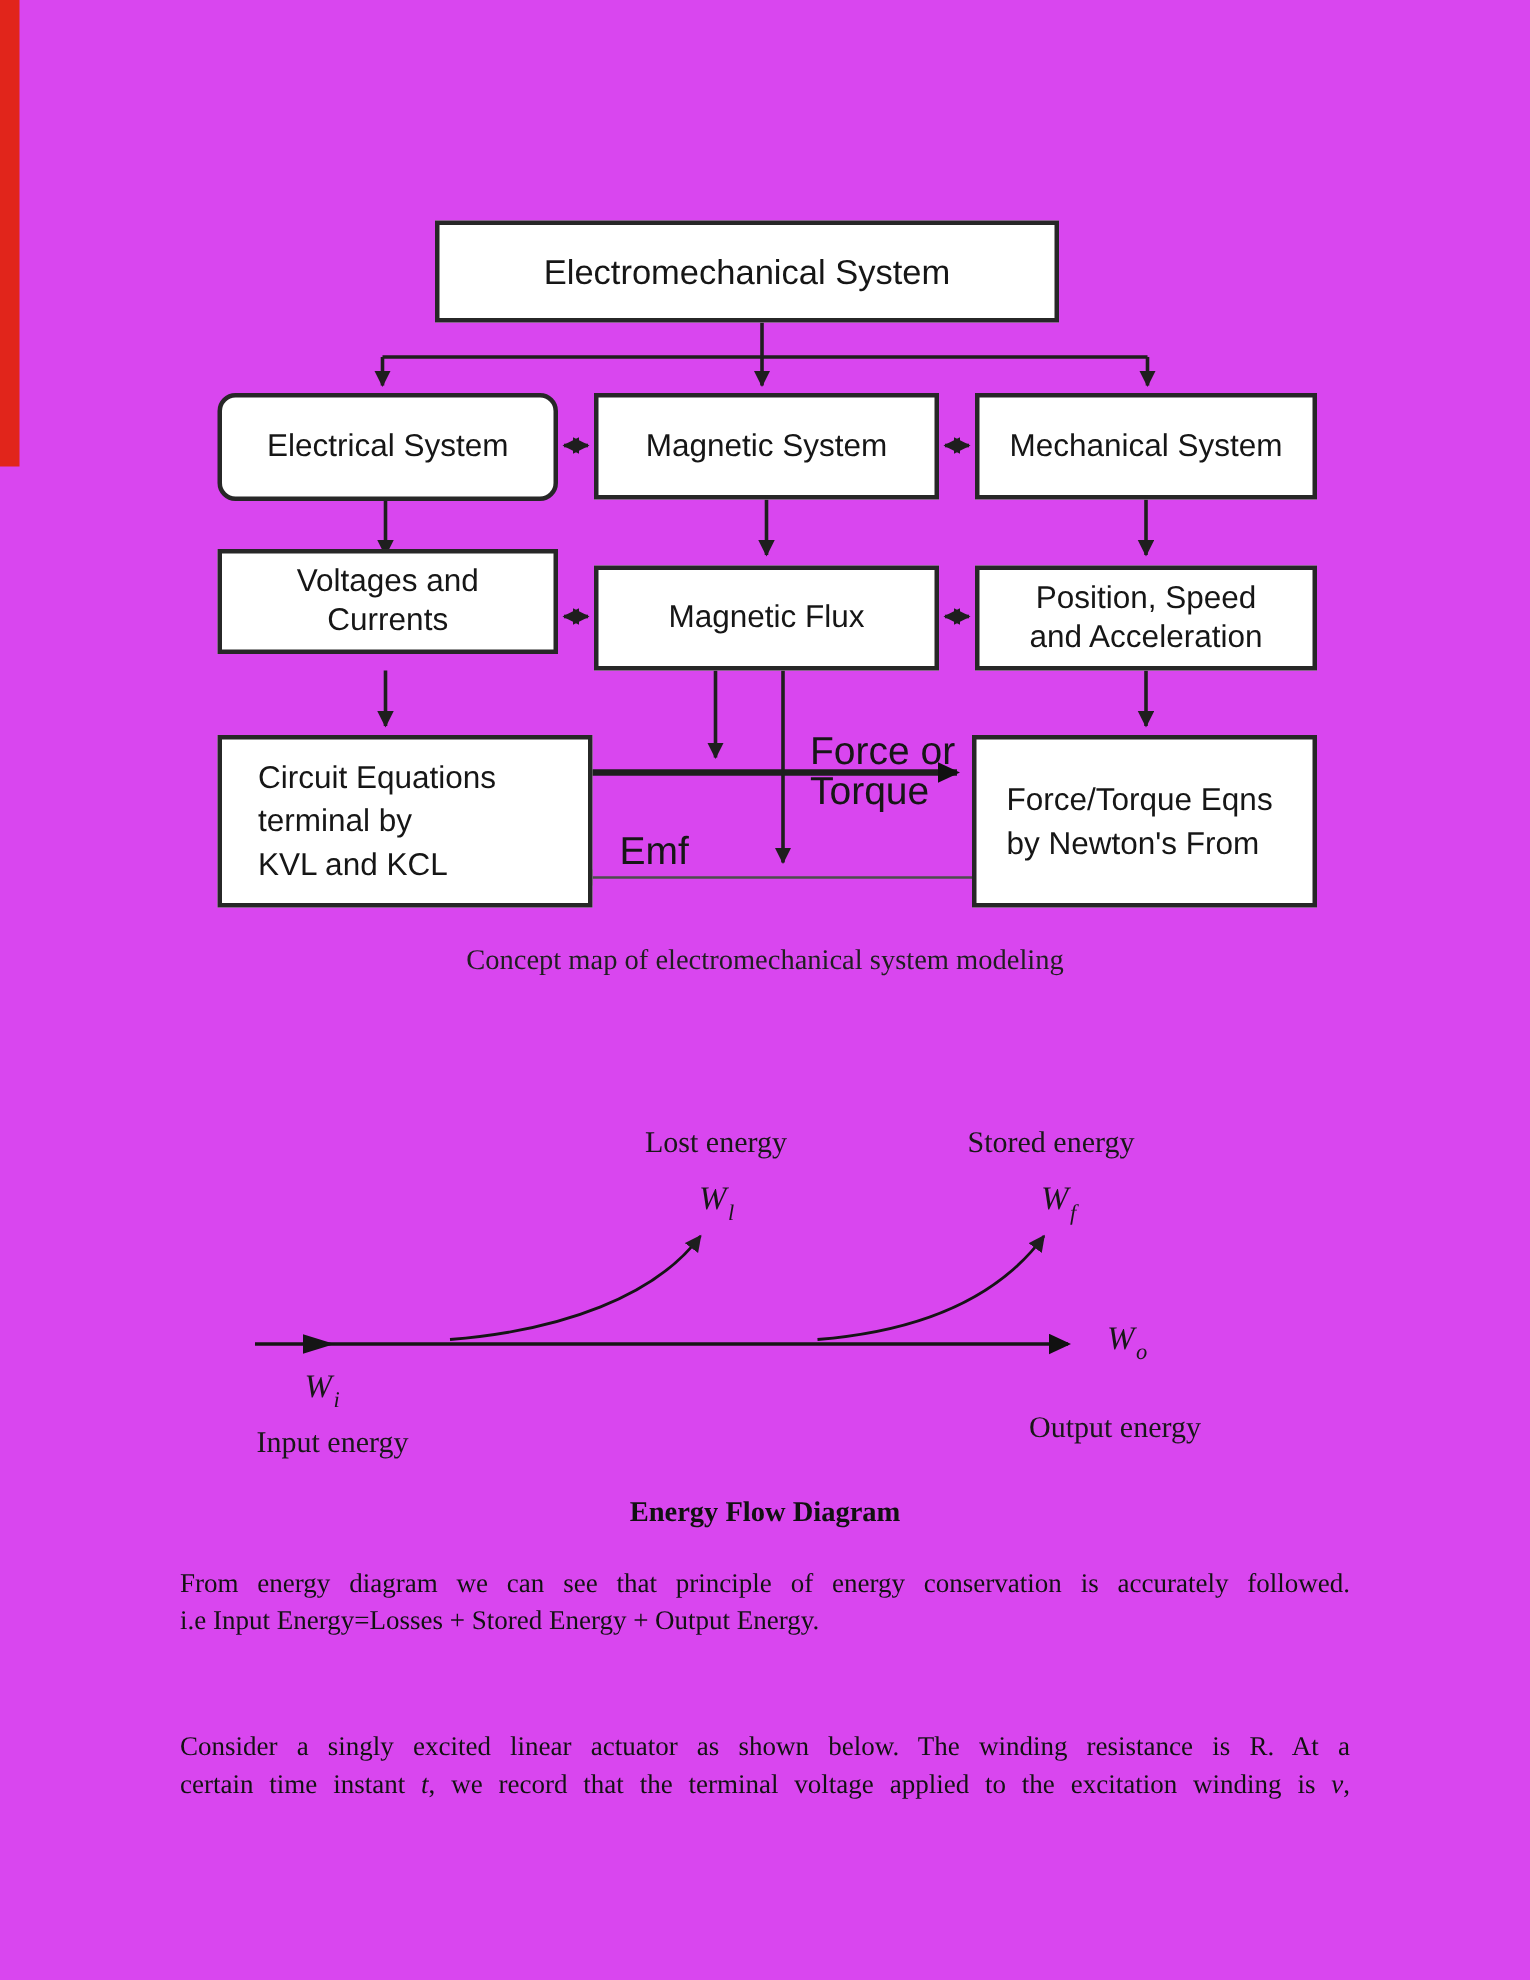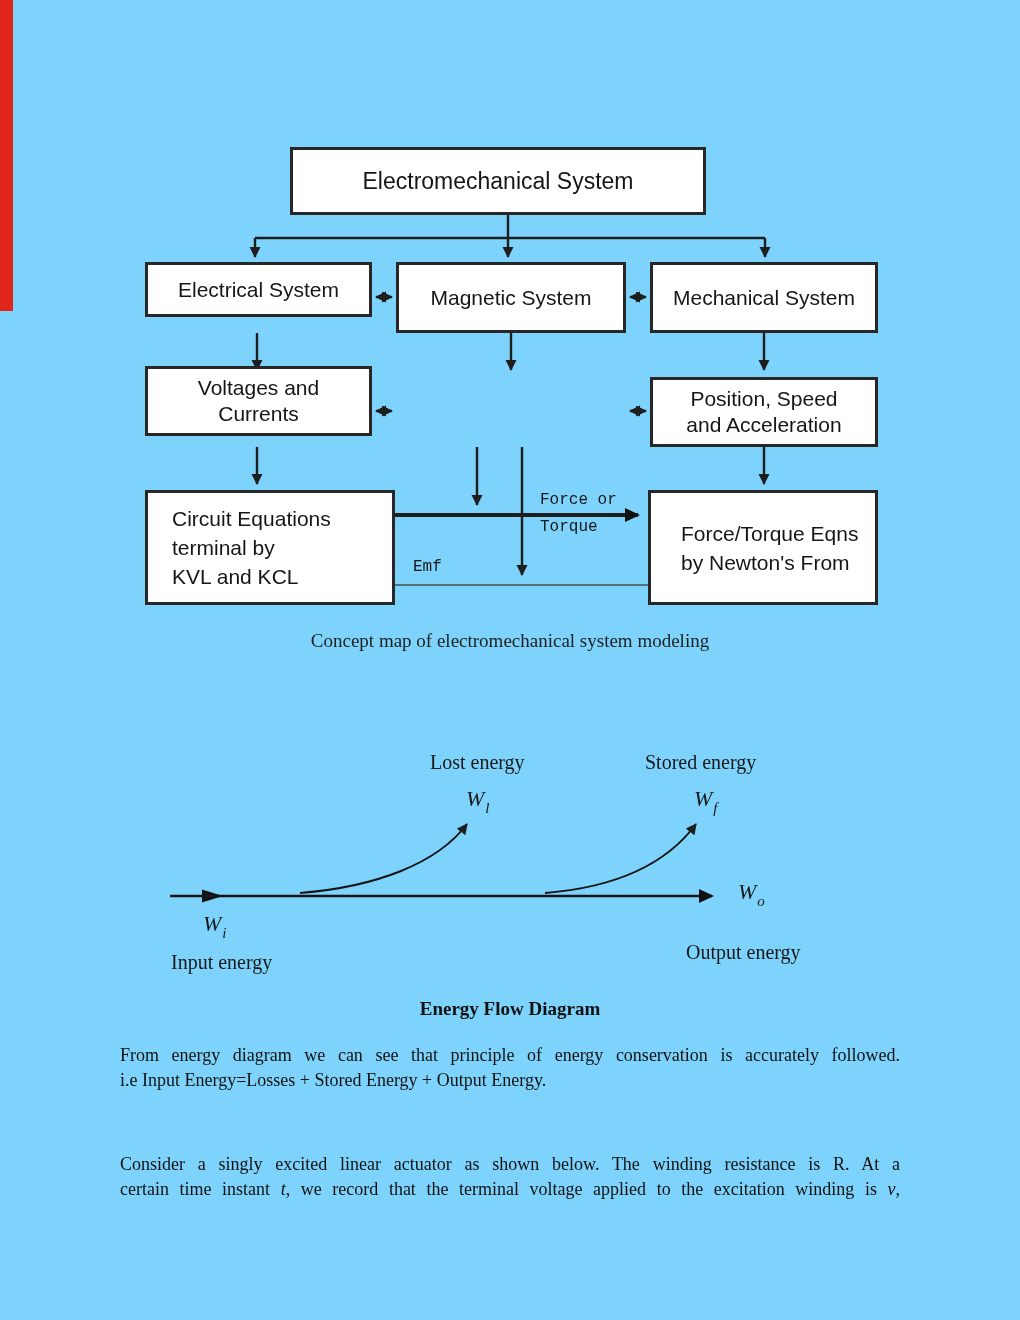--- a/index.html
+++ b/index.html
@@ -1,29 +1,29 @@
 <!DOCTYPE html>
 <html><head>
 <meta charset="utf-8">
 <style>
   html,body{margin:0;padding:0;background:#ffffff;}
-  #page{position:relative;width:1020px;height:1320px;background:#7dd3fc;overflow:hidden;
+  #page{position:relative;width:1020px;height:1320px;background:#d946ef;overflow:hidden;
         font-family:"Liberation Serif", serif;color:#1a1a1a;}
   .abs{position:absolute;}
   
   #redbar{left:0;top:0;width:13px;height:311px;}
   
   .box{border:3px solid #272727;background:#ffffff;display:flex;flex-direction:column;
        justify-content:center;align-items:center;text-align:center;
        font-family:"Liberation Sans", sans-serif;color:#161616;font-size:21px;line-height:26px;
        box-sizing:border-box;z-index:2;}
   .box.leftalign{align-items:flex-start;text-align:left;line-height:29px;}
   #svg-connectors{left:0;top:0;z-index:1;pointer-events:none;}
   
-  .edge-label{font-family:Liberation Mono, monospace;color:#161616;font-size:16px;
+  .edge-label{font-family:Liberation Sans, sans-serif;color:#161616;font-size:26px;
               line-height:27px;z-index:3;background:transparent;}
   .caption{width:1020px;text-align:center;font-size:19px;color:#1f1f1f;z-index:3;}
   .caption.bold{font-weight:bold;color:#111;}
   
   .en-label{font-size:20px;color:#181818;z-index:3;}
   .wsym{font-style:italic;font-size:22px;color:#181818;z-index:3;}
   .wsym sub{font-size:15px;font-style:italic;position:relative;top:2px;left:1px;}
   
   .bodyline{left:120px;width:780px;font-size:18px;line-height:25px;color:#121212;}
   .just{text-align:justify;text-align-last:justify;}
@@ -76,45 +76,48 @@
       <polygon points="202,889.5 223,896 202,902.5" fill="#151515" stroke="none"></polygon>
       <path d="M300,893 C375,887 437,864 467,824" stroke-width="1.9" marker-end="url(#m)"></path>
       <path d="M545,893 C620,887 668,862 696,824" stroke-width="1.9" marker-end="url(#m)"></path>
     </g>
   </svg>
 
   <div class="box abs" style="left:290px;top:147px;width:416px;height:68px;font-size:23px;">
     <span>Electromechanical System</span>
   </div>
 
-  <div class="box abs" style="left:145px;top:262px;width:227px;height:55px;">
+  <div class="box abs" style="left:145px;top:262px;width:227px;height:72px;border-radius:12px;">
     <span>Electrical System</span>
   </div>
   <div class="box abs" style="left:396px;top:262px;width:230px;height:71px;">
     <span>Magnetic System</span>
   </div>
   <div class="box abs" style="left:650px;top:262px;width:228px;height:71px;">
     <span>Mechanical System</span>
   </div>
 
   <div class="box abs" style="left:145px;top:366px;width:227px;height:70px;">
     <span>Voltages and</span>
     <span>Currents</span>
   </div>
+  <div class="box abs" style="left:396px;top:377px;width:230px;height:70px;">
+    <span>Magnetic Flux</span>
+  </div>
   <div class="box abs" style="left:650px;top:377px;width:228px;height:70px;">
     <span>Position, Speed</span>
     <span>and Acceleration</span>
   </div>
 
   <div class="box leftalign abs" style="left:145px;top:490px;width:250px;height:115px;padding-left:24px;">
     <span>Circuit Equations</span>
     <span>terminal by</span>
     <span>KVL and KCL</span>
   </div>
-  <div class="box leftalign abs" style="left:648px;top:490px;width:230px;height:115px;padding-left:30px;">
+  <div class="box leftalign abs" style="left:648px;top:490px;width:230px;height:115px;padding-left:20px;">
     <span>Force/Torque Eqns</span>
     <span>by Newton's From</span>
   </div>
 
   <div class="edge-label abs" style="left:540px;top:487px;">
     <div>Force or</div>
     <div>Torque</div>
   </div>
   <div class="edge-label abs" style="left:413px;top:554px;">Emf</div>
 

